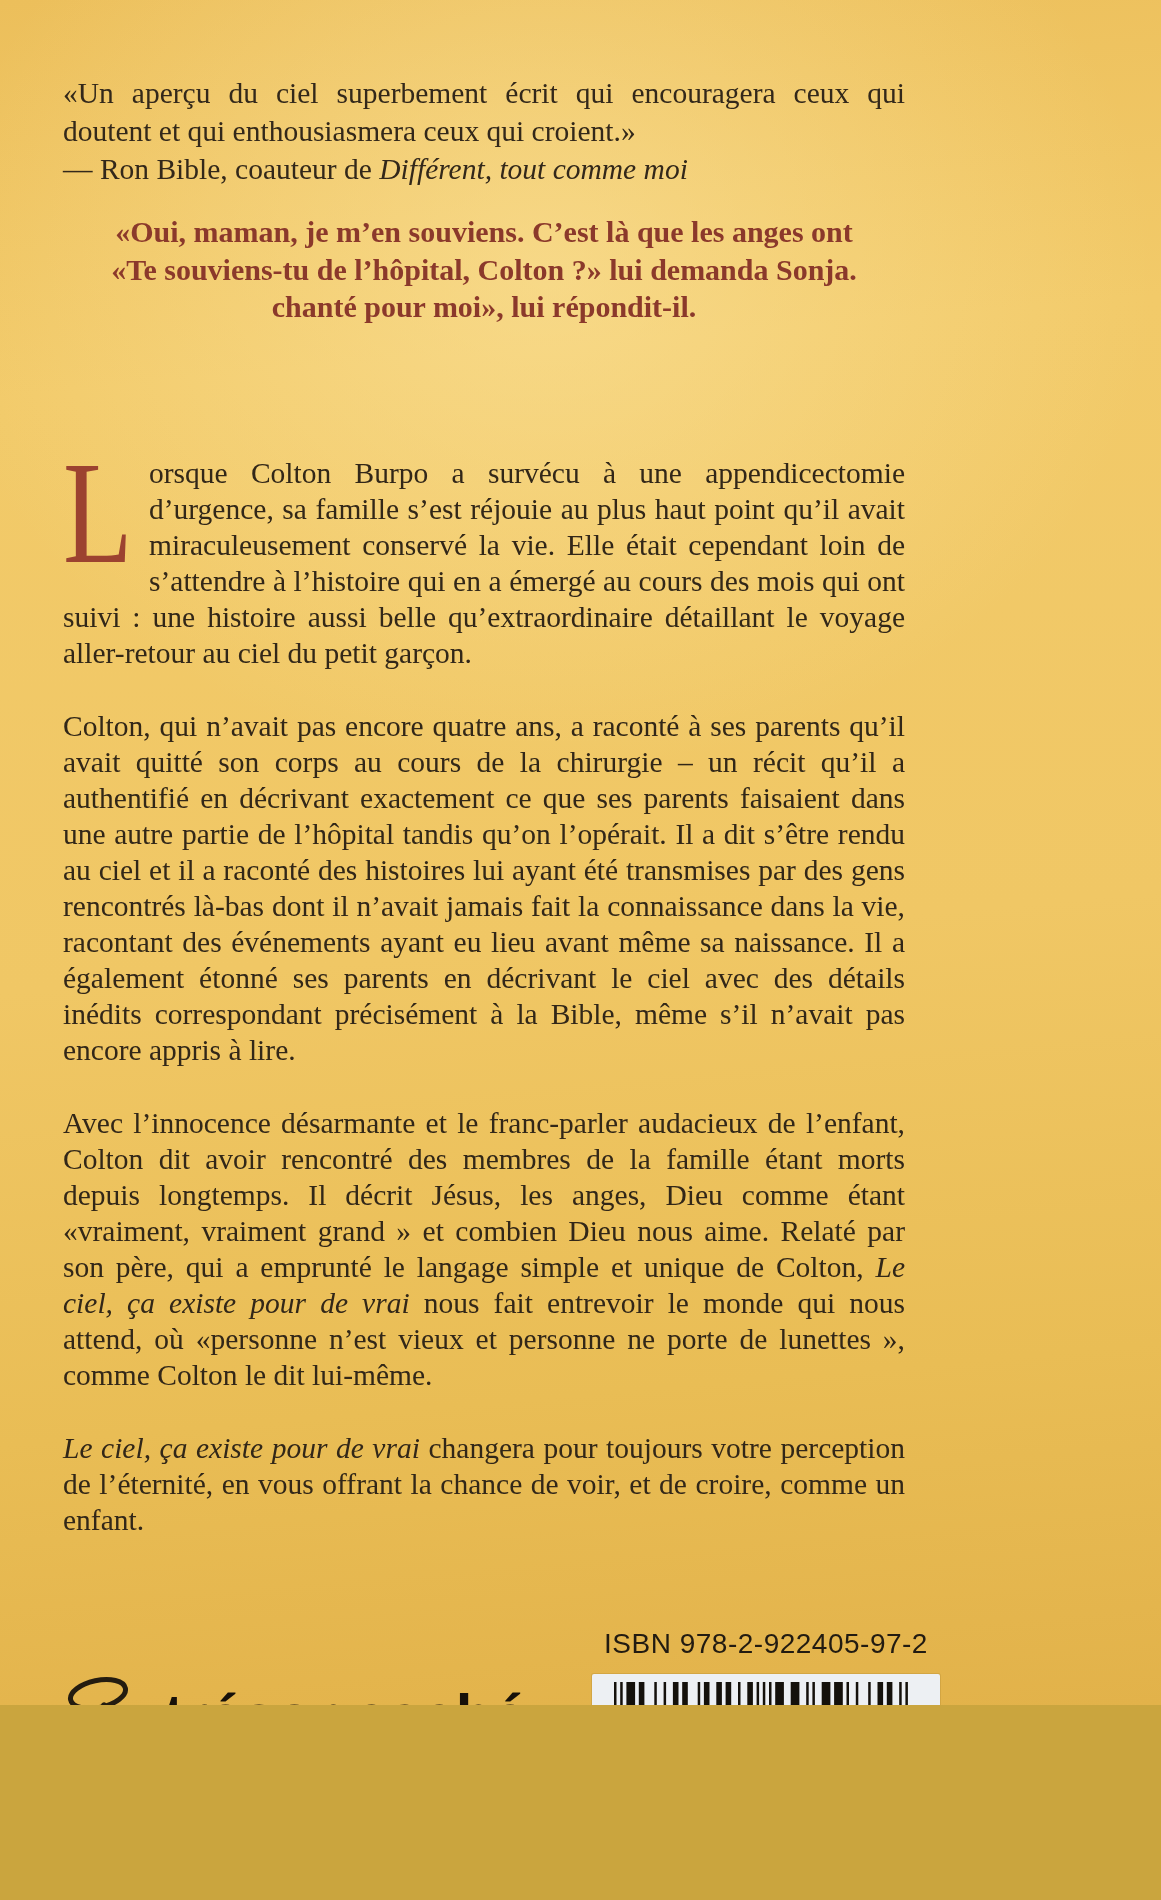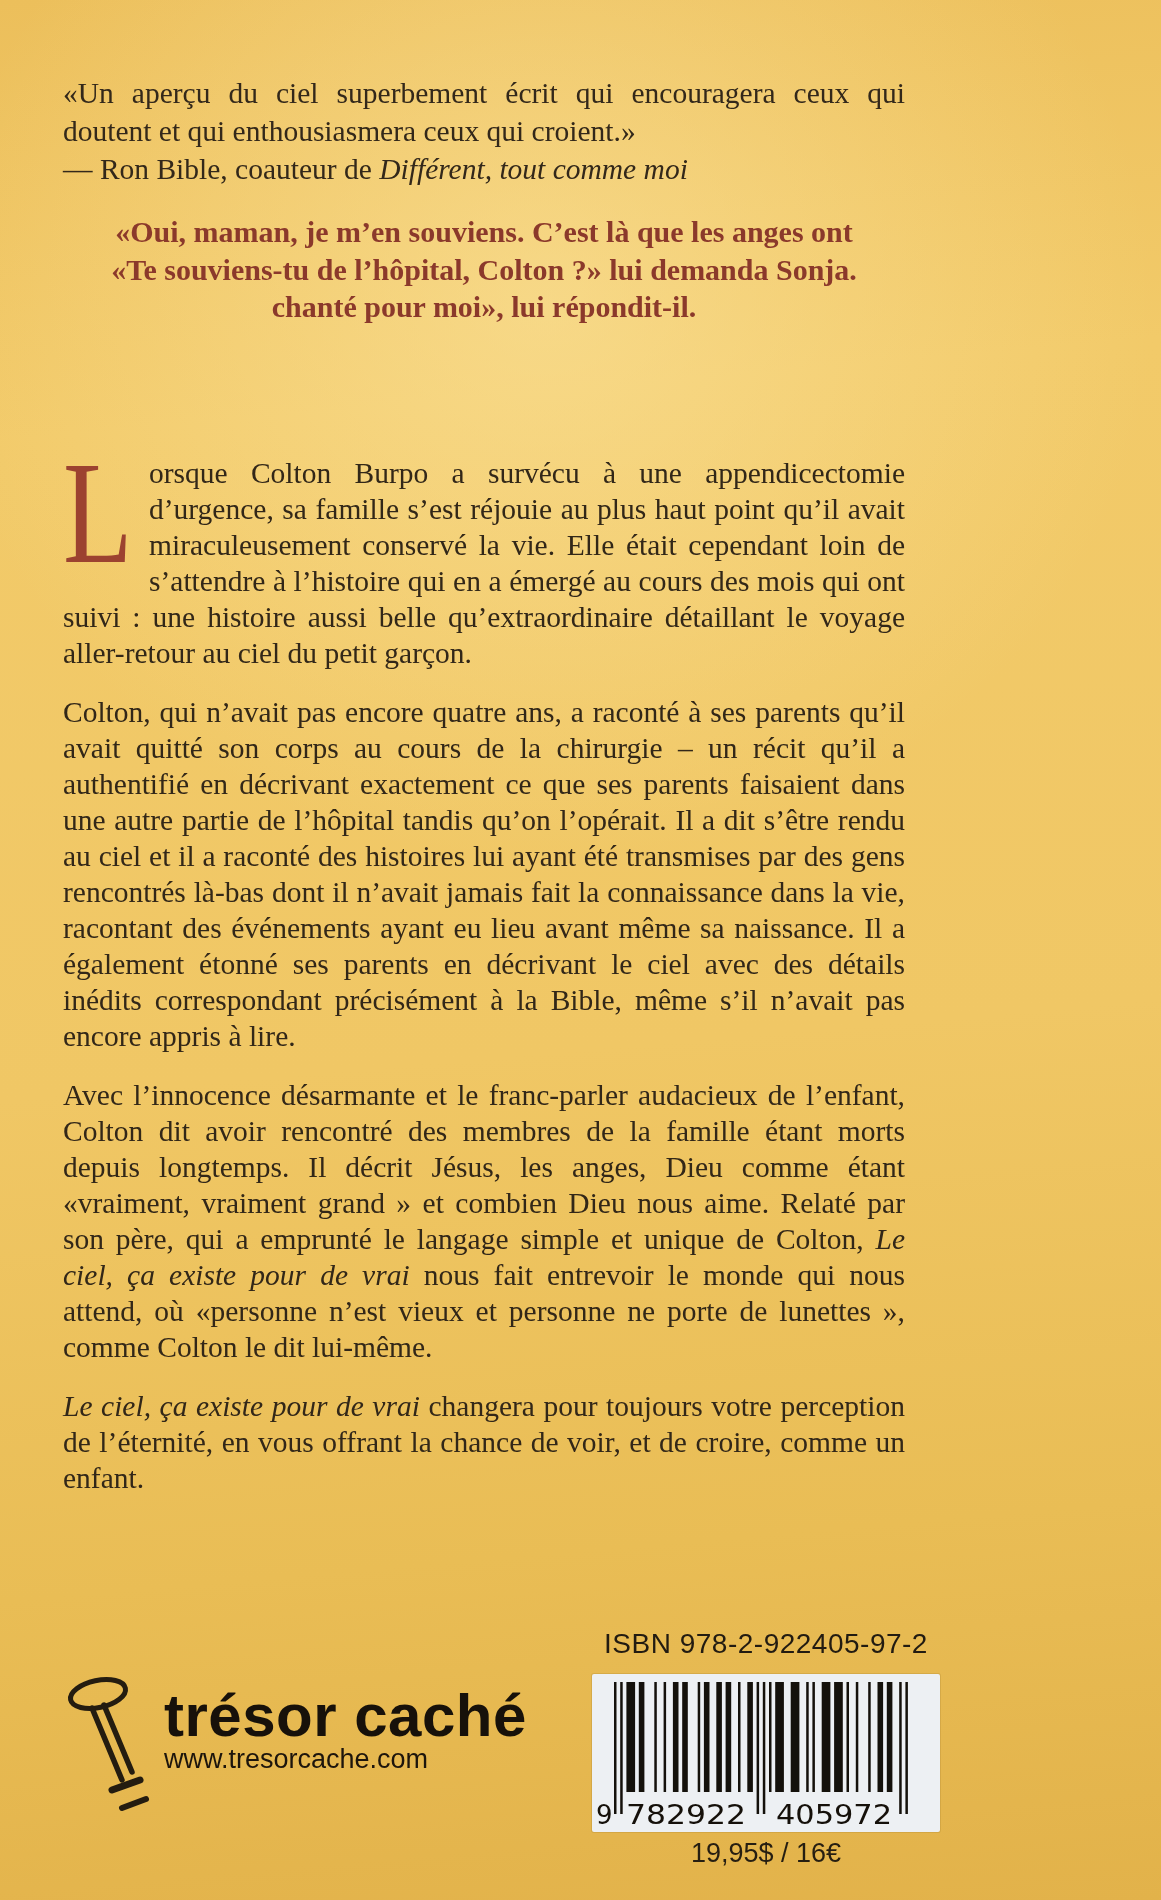--- a/index.html
+++ b/index.html
@@ -1,18 +1,18 @@
 <!DOCTYPE html>
 <html lang="fr"><head>
 <meta charset="utf-8">
 <style>
   html,body{margin:0;padding:0;background:#caa53e;}
   .cover{
     position:relative;
-    width:1161px;height:1900px;
+    width:1161px;height:1705px;
     overflow:hidden;
     background:
       radial-gradient(75% 42% at 47% 16%, rgba(252,230,162,0.55), rgba(252,230,162,0) 70%),
       radial-gradient(135% 115% at 50% 48%, rgba(0,0,0,0) 60%, rgba(150,98,18,0.22) 100%),
       linear-gradient(175deg,#ecbf5b 0%,#f2ca69 22%,#f0c765 55%,#e9bd55 80%,#e2b24a 100%);
     font-family:"Liberation Serif",serif;
     color:#31261a;
   }
   
   .review{
@@ -26,21 +26,21 @@
     position:absolute;left:63px;top:213px;width:842px;
     text-align:center;color:#8b392b;font-weight:700;
     font-size:30px;line-height:37.5px;
   }
   
   .synopsis{position:absolute;left:63px;top:455px;width:842px;}
   .synopsis p{
     margin:0;font-size:29.5px;line-height:36px;text-align:justify;
     color:#322718;
   }
-  .synopsis p + p{margin-top:23px;}
+  .synopsis p + p{margin-top:37px;}
   .synopsis em{font-style:italic;}
   .dropcap{
     float:left;
     font-family:"Liberation Serif",serif;
     color:#9c4230;
     font-size:146px;line-height:104px;
     width:78px;height:104px;
     transform:scaleX(0.78);transform-origin:left center;
     margin:6px 8px 0 0;
   }

